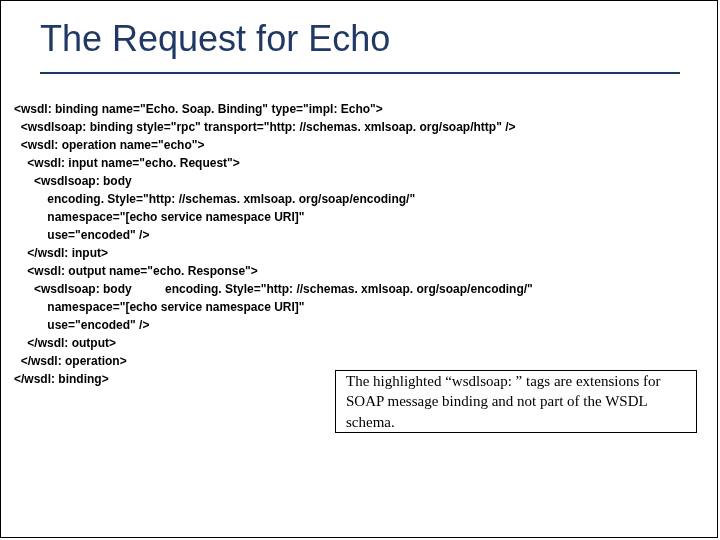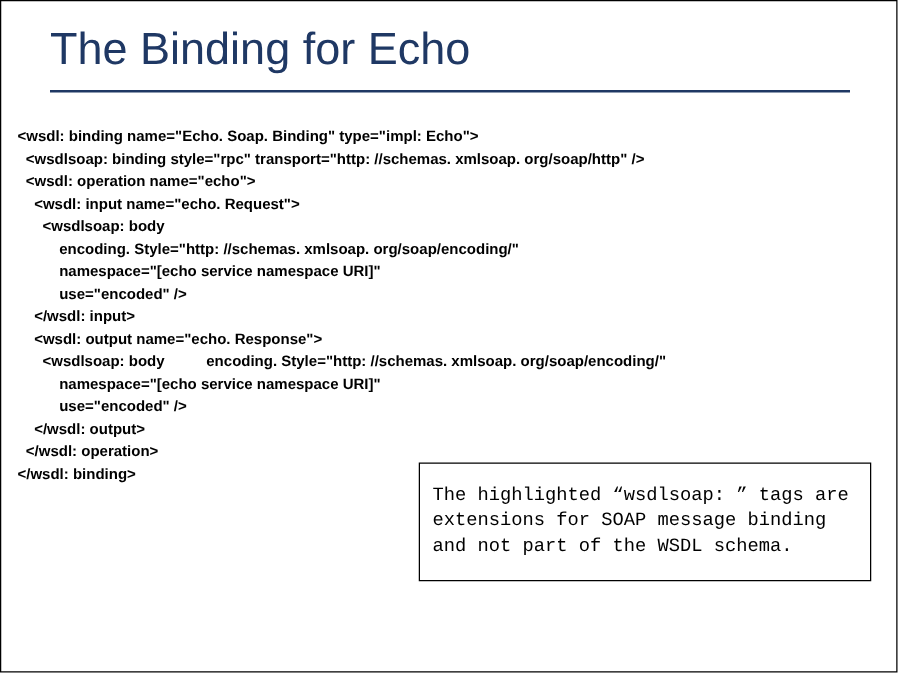--- a/index.html
+++ b/index.html
@@ -48,33 +48,33 @@
     color: #000000;
     font-weight: 700;
     white-space: pre;
   }
   .callout-box {
     position: absolute;
     left: 335px;
     top: 370px;
     width: 340px;
     border: 1px solid #000000;
-    padding: 16px 10px;
+    padding: 0 10px;
     font-size: 15px;
     line-height: 1.35;
-    font-family: Liberation Mono, monospace;
+    font-family: Liberation Serif, serif;
     background: #ffffff;
   }
 </style>
 </head>
 <body>
 
 <div class="slide-border"></div>
 
-<div class="title">The Binding for Echo</div>
+<div class="title">The Request for Echo</div>
 <div class="title-underline"></div>
 
 <div class="code-block"><span>&lt;wsdl: binding name="Echo. Soap. Binding" type="impl: Echo"&gt;</span>
 <span>  &lt;wsdlsoap: binding style="rpc" transport="http: //schemas. xmlsoap. org/soap/http" /&gt;</span>
 <span>  &lt;wsdl: operation name="echo"&gt;</span>
 <span>    &lt;wsdl: input name="echo. Request"&gt;</span>
 <span>      &lt;wsdlsoap: body</span>
 <span>          encoding. Style="http: //schemas. xmlsoap. org/soap/encoding/"</span>
 <span>          namespace="[echo service namespace URI]"</span>
 <span>          use="encoded" /&gt;</span>

